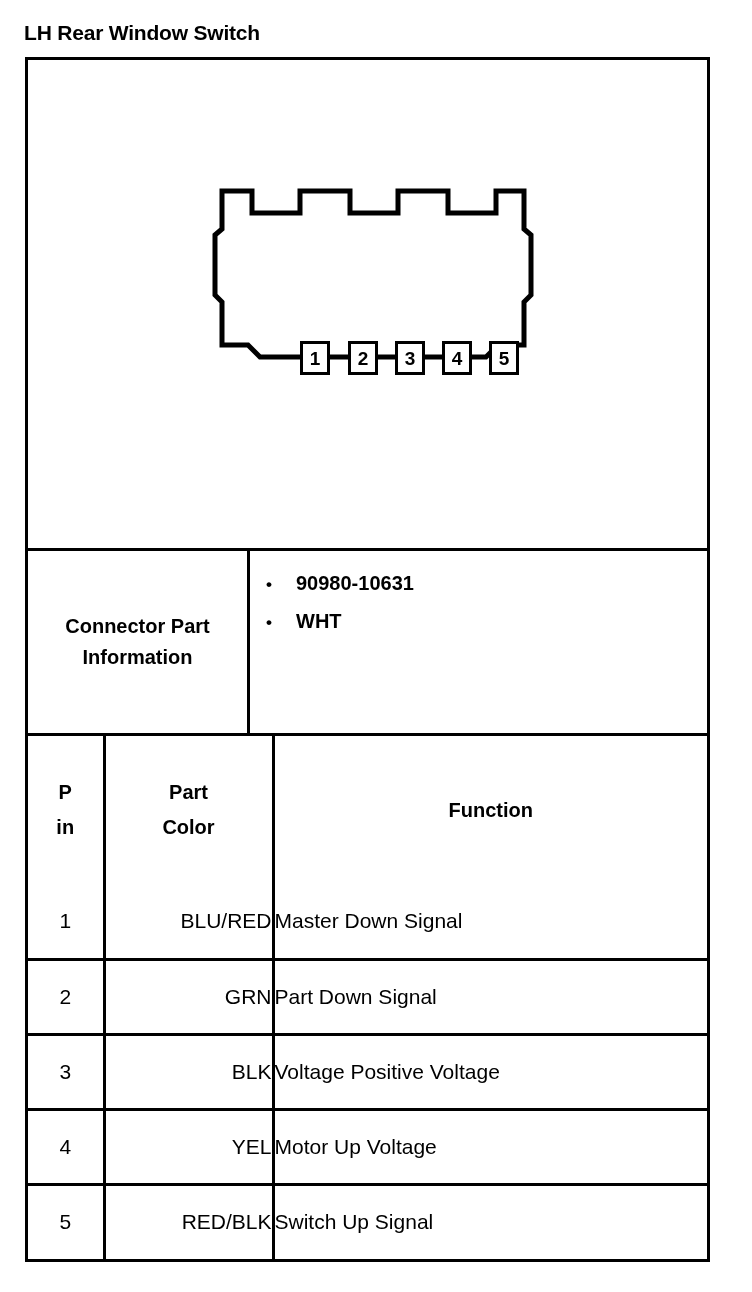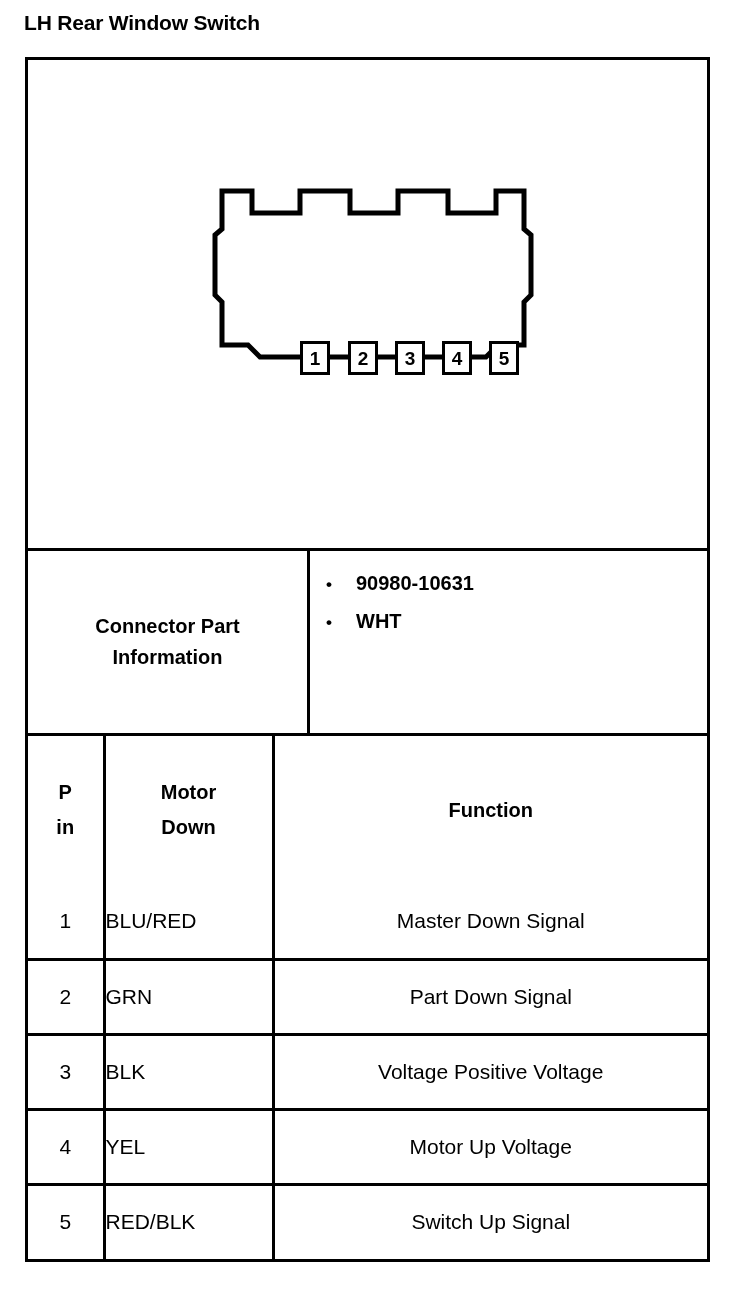--- a/index.html
+++ b/index.html
@@ -14,21 +14,21 @@
     position: relative;
     font-family: "Liberation Sans", sans-serif;
     color: #000000;
     overflow: hidden;
   }
 
   
   #page-title {
     position: absolute;
     left: 24px;
-    top: 10px;
+    top: 20px;
     font-size: 21px;
     font-weight: bold;
     letter-spacing: -0.2px;
     white-space: nowrap;
     line-height: 1.2;
   }
 
   
   #doc-frame {
     position: absolute;
@@ -77,21 +77,21 @@
     position: absolute;
     left: 0;
     top: 491px;
     width: 679px;
     height: 185px;
     box-sizing: border-box;
     border-bottom: 3px solid #000;
     display: flex;
   }
   #connector-info-label {
-    width: 282px;
+    width: 222px;
     box-sizing: border-box;
     border-right: 3px solid #000;
     display: flex;
     align-items: center;
     justify-content: center;
     text-align: center;
     font-size: 20px;
     font-weight: bold;
     line-height: 1.55;
     padding: 0 10px;
@@ -158,22 +158,22 @@
     line-height: 1;
   }
 
   #pin-table tbody td {
     height: 75px;
     font-size: 21px;
     font-weight: normal;
     vertical-align: middle;
   }
   td.cell-pin   { text-align: center; }
-  td.cell-wire  { text-align: left; }
-  td.cell-func  { text-align: center; padding-left: 15px; }
+  td.cell-wire  { text-align: right; }
+  td.cell-func  { text-align: left; padding-left: 15px; }
 </style>
 </head>
 <body>
 
 <div id="page-title">LH Rear Window Switch</div>
 
 <div id="doc-frame">
 
   <div id="diagram-panel">
 
@@ -251,22 +251,22 @@
       <col class="col-wire">
       <col class="col-function">
     </colgroup>
     <thead>
       <tr>
         <th>
           <div>P</div>
           <div>in</div>
         </th>
         <th>
-          <div>Motor</div>
-          <div>Down</div>
+          <div>Part</div>
+          <div>Color</div>
         </th>
         <th class="function-head">Function</th>
       </tr>
     </thead>
     <tbody>
       <tr>
         <td class="cell-pin">1</td>
         <td class="cell-wire">BLU/RED</td>
         <td class="cell-func">Master Down Signal</td>
       </tr>

